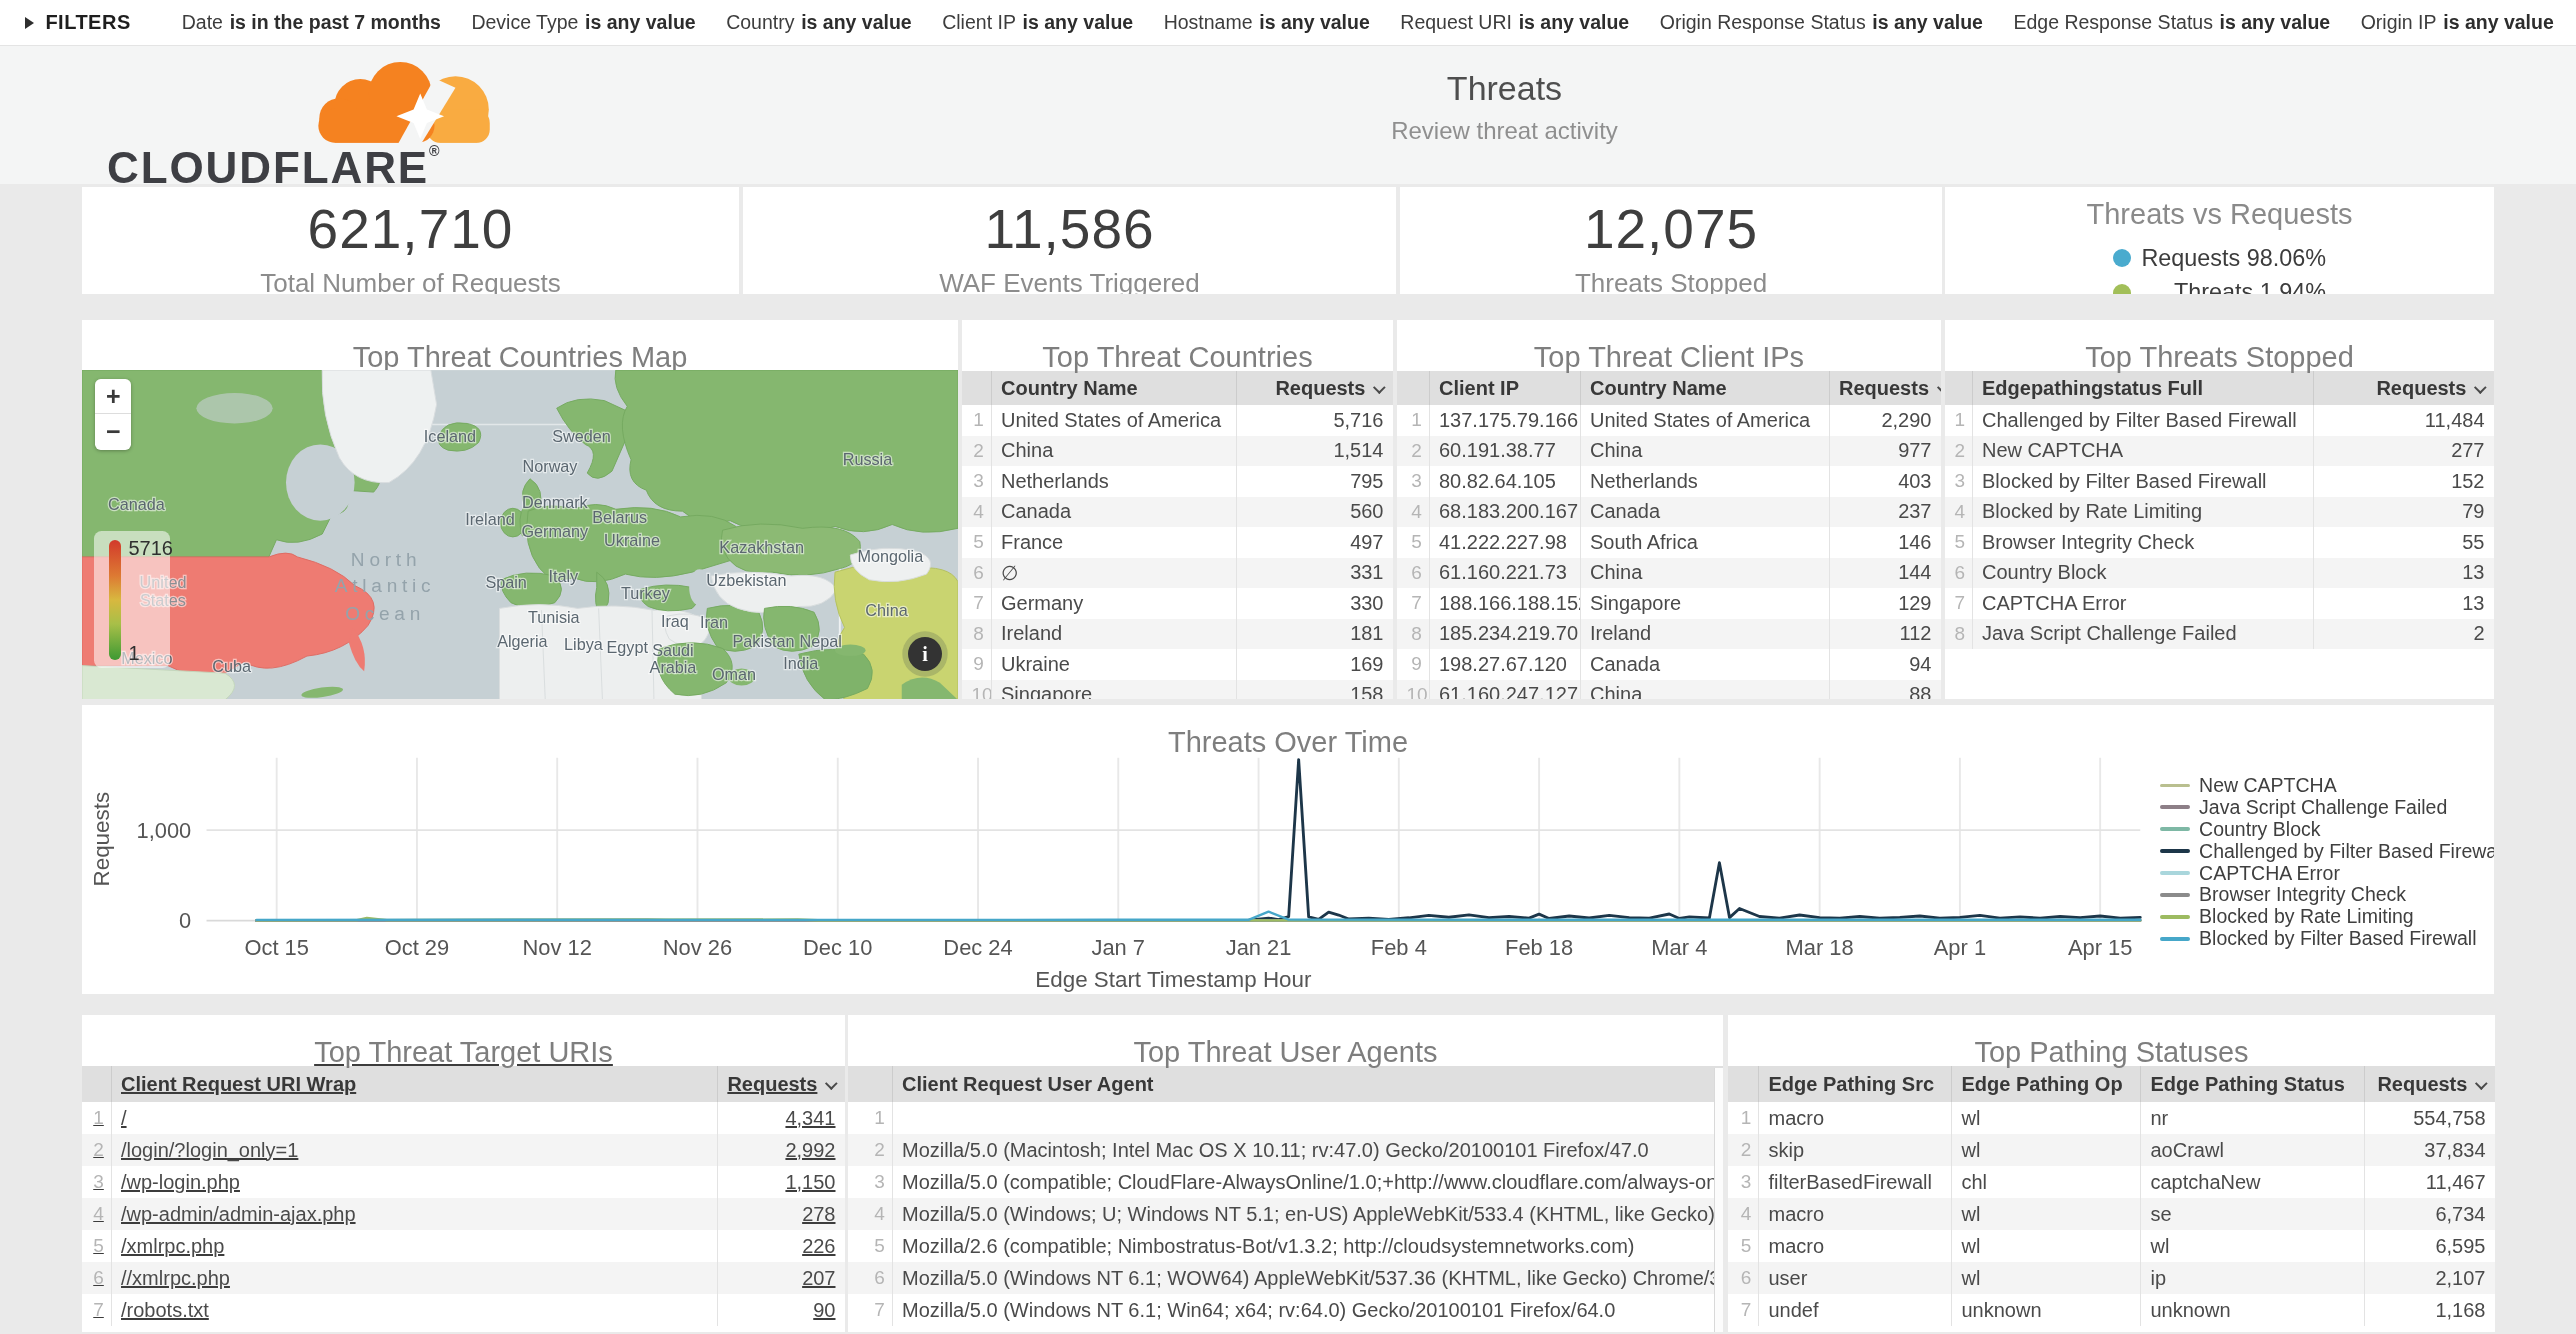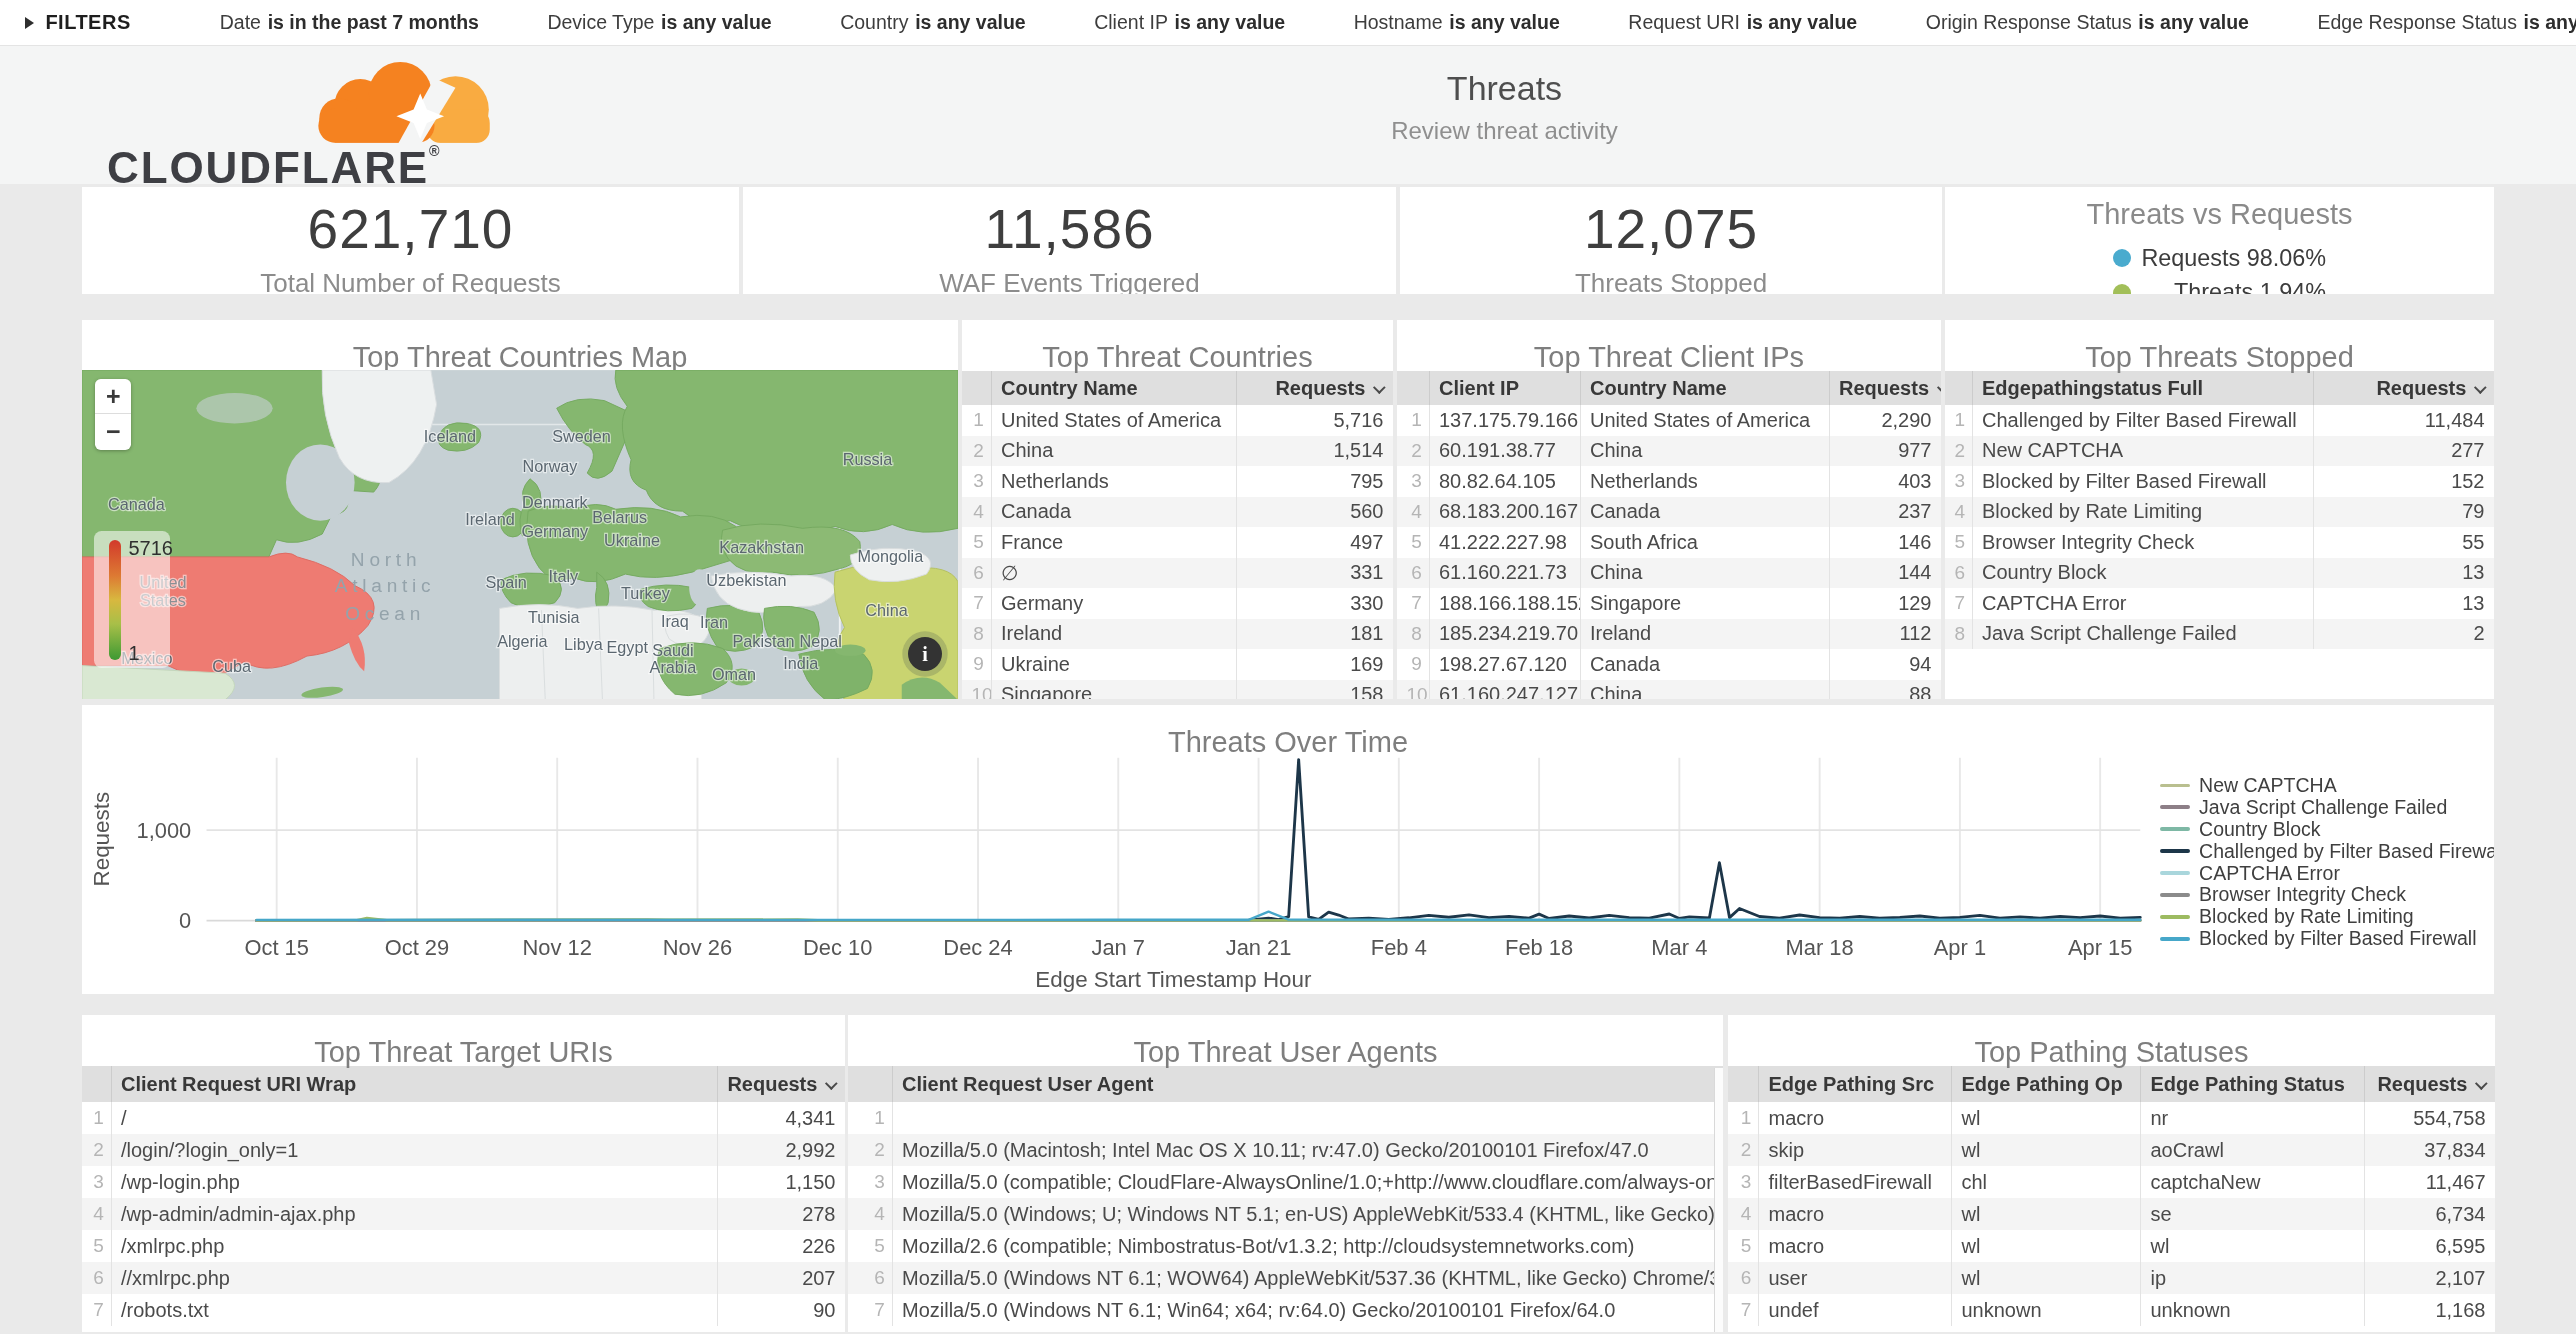--- a/index.html
+++ b/index.html
@@ -7,21 +7,21 @@
   body { background:#eaeaea; font-family:"Liberation Sans", sans-serif; position:relative; color:#3c3c3c; }
 
   
   .filterbar { position:absolute; left:0; top:0; width:2576px; height:46px; background:#ffffff;
                border-bottom:1px solid #e4e4e4; display:flex; align-items:center; padding-left:25px;
                white-space:nowrap; overflow:hidden; z-index:5;}
   .filters-toggle { display:flex; align-items:center; margin-right:51px; }
   .tri { width:0; height:0; border-left:9.5px solid #2e2e2e; border-top:6.7px solid transparent;
          border-bottom:6.7px solid transparent; margin-right:11.4px; }
   .filters-label { font-weight:bold; font-size:20px; color:#1e1e1e; letter-spacing:0.5px; }
-  .chip { margin-right:30.5px; font-size:19.5px; color:#3d3d3d; flex:none;margin-left:38px; }
+  .chip { margin-right:30.5px; font-size:19.5px; color:#3d3d3d; flex:none; }
   .chip .cond { font-weight:bold; color:#2d2d2d; margin-left:6.7px; }
 
   
   .headerband { position:absolute; left:0; top:46px; width:2576px; height:138px; background:#f4f5f5; }
   .logo { position:absolute; left:107px; top:3px; width:419px; height:138px; }
   .logo-cloud { position:absolute; left:198px; top:5.7px; width:200px; height:92px; }
   .logo-word { position:absolute; left:0; top:94px; font-size:44px; font-weight:800; color:#3e3f44;
                letter-spacing:1.9px; }
   .logo-word sup { font-size:14.3px; font-weight:700; vertical-align:27px; }
   .page-title { position:absolute; left:1314px; top:23px; width:381px; text-align:center;
@@ -558,21 +558,21 @@
         <span class="sw" style="background: rgb(157, 187, 97);"></span>
         <span>Blocked by Rate Limiting</span>
       </div>
       <div class="tot-row">
         <span class="sw" style="background: rgb(70, 167, 201);"></span>
         <span>Blocked by Filter Based Firewall</span>
       </div>
     </div>
 </div>
 
-<div class="tile" style="left:82px;top:1015px;width:763px;height:317px;">
+<div class="tile" style="left:82px;top:1015px;width:763px;height:317px;text-decoration:underline;">
   <div class="tile-title">Top Threat Target URIs</div>
   <div class="tbl bigrow">
       <table>
         <colgroup>
           <col style="width: 29px;">
           <col>
           <col style="width: 128px;">
         </colgroup>
         <thead>
           <tr>

